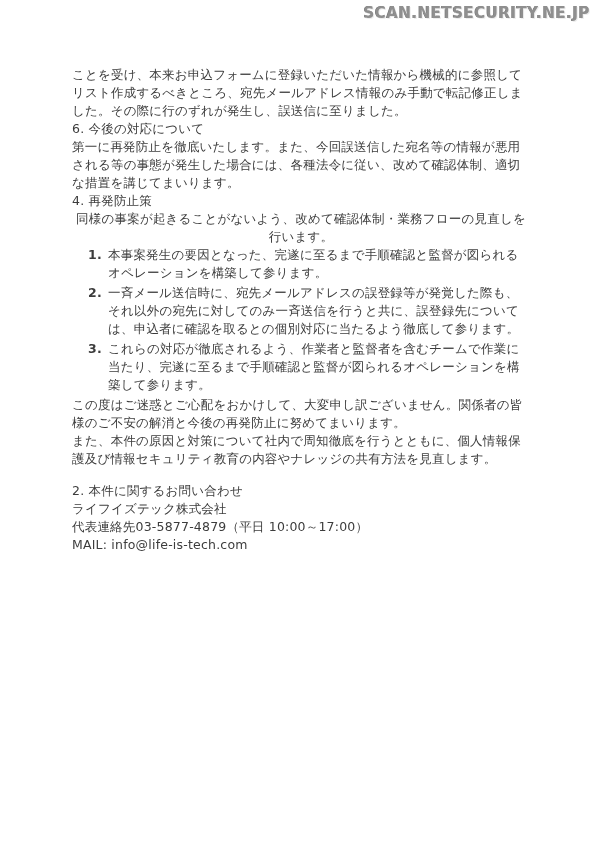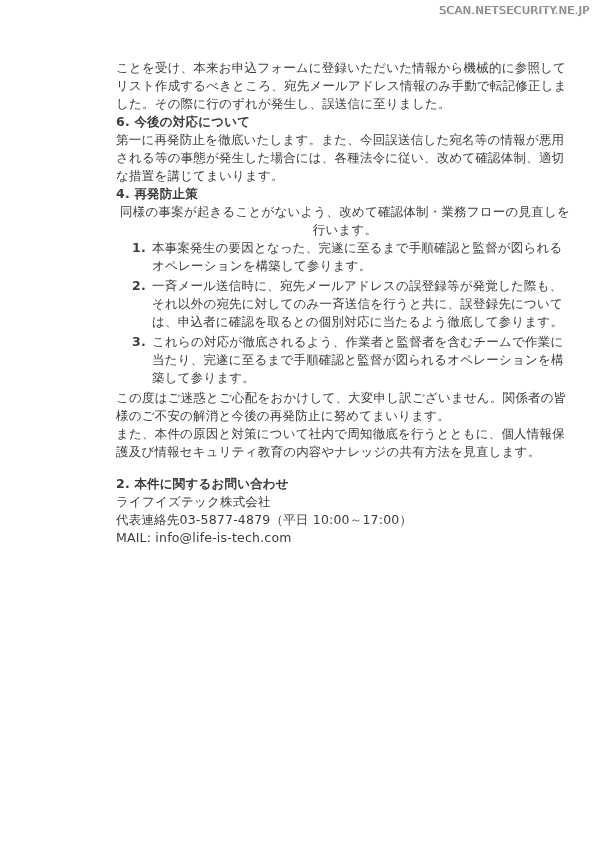--- a/index.html
+++ b/index.html
@@ -13,46 +13,45 @@
     height: 850px;
     background: #ffffff;
     overflow: hidden;
     font-family: "DejaVu Sans", sans-serif;
     color: #3c3c3c;
   }
   .watermark {
     position: absolute;
     top: 4px;
     right: 10px;
-    font-size: 11px;
-    font-weight: normal;
+    font-size: 15px;
+    font-weight: bold;
     letter-spacing: 0.5px;
     color: #8f8f8f;
     text-shadow: 1px 1px 0 #ededed, -0.5px -0.5px 0 #6f6f6f;
     filter: blur(0.3px);
   }
   .content {
     position: absolute;
-    top: 59px;
+    top: 66px;
     left: 72px;
     width: 458px;
     font-size: 12.5px;
     line-height: 18px;
     letter-spacing: 0.2px;
     text-align: left;
     filter: blur(0.25px);
-    margin-left: 44px;
   }
   .content p {
     margin: 0;
   }
   .para { margin: 0; }
   .intro { margin-bottom: 26px; }
   .section-heading {
-    font-weight: bold;
+    font-weight: normal;
     font-size: 12.5px;
     margin: 0;
     line-height: 18px;
   }
   .s6-body { margin-bottom: 13px; }
   .s7-body { margin-bottom: 2px; text-align: center; }
   ol.measures {
     margin: 0 0 2px 0;
     padding: 0 0 0 36px;
     list-style: none;

